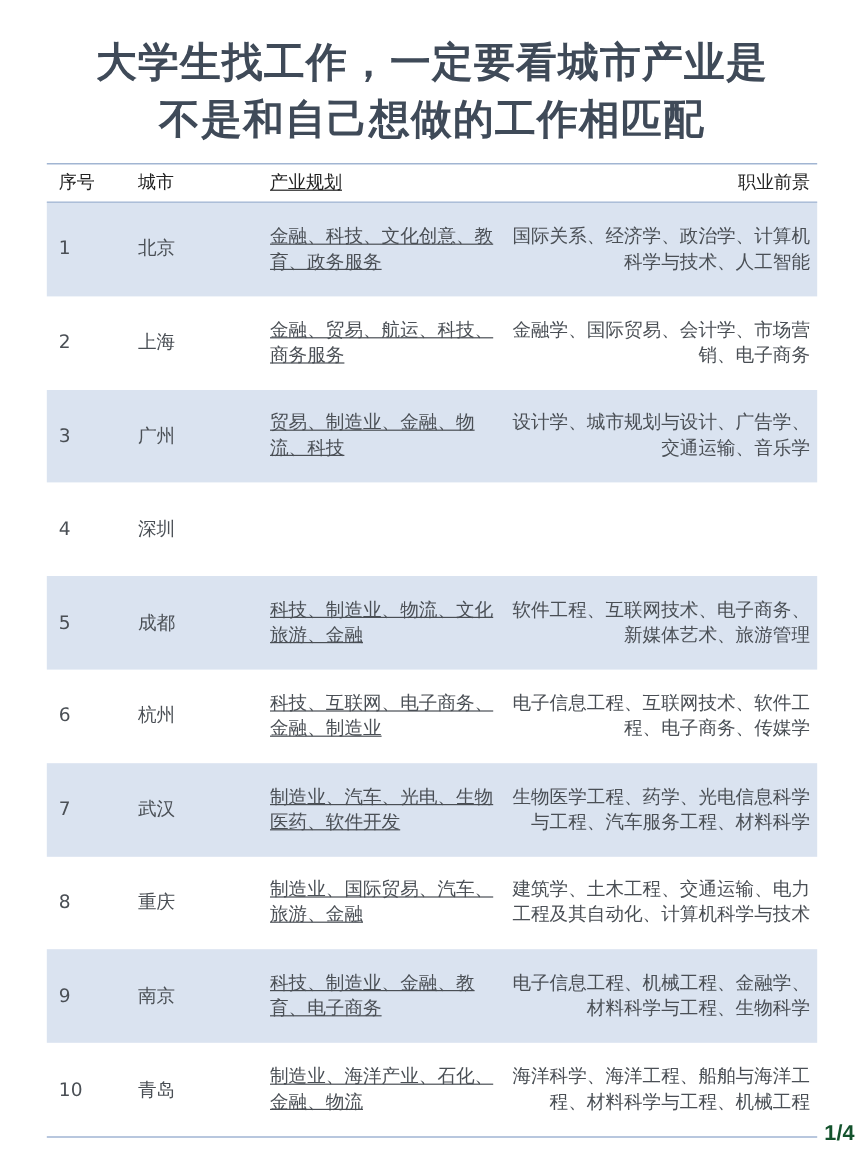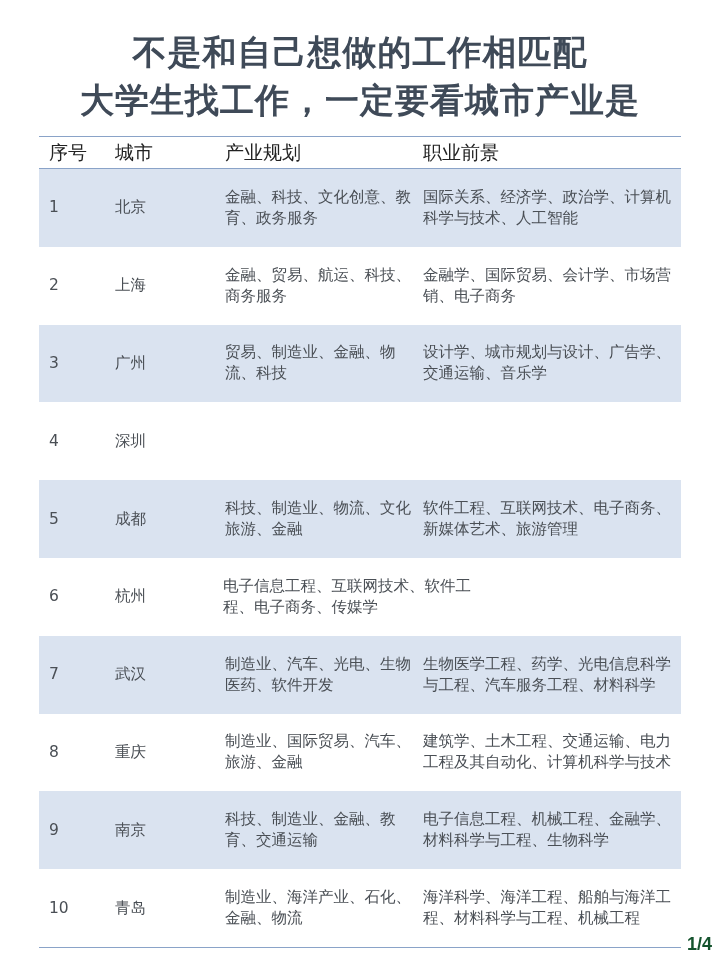--- a/index.html
+++ b/index.html
@@ -34,54 +34,54 @@
     top: 136px;
     width: 642px;
     border-top: 1.5px solid #8aa3c8;
     border-bottom: 1.5px solid #8aa3c8;
   }
   .thead {
     display: flex;
     height: 31px;
     align-items: center;
     border-bottom: 1.5px solid #8aa3c8;
-    font-size: 19px;
+    font-size: 15px;
     color: #222222;
   }
   .row {
     display: flex;
     align-items: center;
     height: 77.8px;
     font-size: 15.5px;
     line-height: 21px;
     color: #4a4f55;
   }
   .row.shaded { background: #dae3f0; }
   .c-idx  { width: 72px; padding-left: 10px; box-sizing: border-box; }
   .c-city { width: 110px; padding-left: 4px; box-sizing: border-box; }
-  .c-ind  { width: 200px; padding-left: 4px; padding-right: 8px; box-sizing: border-box; }
-  .c-car  { width: 260px; padding-left: 2px; padding-right: 6px; box-sizing: border-box; }
+  .c-ind  { width: 200px; padding-left: 4px; padding-right: 8px; box-sizing: border-box; text-decoration: underline; }
+  .c-car  { width: 260px; padding-left: 2px; padding-right: 6px; box-sizing: border-box; text-align: right; }
   .thead .c-idx { padding-left: 10px; }
   .row .c-idx { padding-left: 10px; }
   .page-num {
     position: absolute;
     right: 8px;
     top: 934px;
     font-size: 18px;
     font-weight: bold;
     color: #14532d;
     font-family: "Liberation Sans", sans-serif;
   }
 </style>
 </head>
 <body>
 
 <div class="title">
+  <div>大学生找工作，一定要看城市产业是</div>
   <div>不是和自己想做的工作相匹配</div>
-  <div>大学生找工作，一定要看城市产业是</div>
 </div>
 
 <div class="table">
   <div class="thead">
     <div class="c-idx">序号</div>
     <div class="c-city">城市</div>
     <div class="c-ind">产业规划</div>
     <div class="c-car">职业前景</div>
   </div>
 
@@ -109,38 +109,39 @@
   </div>
   <div class="row shaded">
     <div class="c-idx">5</div>
     <div class="c-city">成都</div>
     <div class="c-ind">科技、制造业、物流、文化旅游、金融</div>
     <div class="c-car">软件工程、互联网技术、电子商务、新媒体艺术、旅游管理</div>
   </div>
   <div class="row">
     <div class="c-idx">6</div>
     <div class="c-city">杭州</div>
+    <div class="c-ind">科技、互联网、电子商务、金融、制造业</div>
     <div class="c-car">电子信息工程、互联网技术、软件工程、电子商务、传媒学</div>
   </div>
   <div class="row shaded">
     <div class="c-idx">7</div>
     <div class="c-city">武汉</div>
     <div class="c-ind">制造业、汽车、光电、生物医药、软件开发</div>
     <div class="c-car">生物医学工程、药学、光电信息科学与工程、汽车服务工程、材料科学</div>
   </div>
   <div class="row">
     <div class="c-idx">8</div>
     <div class="c-city">重庆</div>
     <div class="c-ind">制造业、国际贸易、汽车、旅游、金融</div>
     <div class="c-car">建筑学、土木工程、交通运输、电力工程及其自动化、计算机科学与技术</div>
   </div>
   <div class="row shaded">
     <div class="c-idx">9</div>
     <div class="c-city">南京</div>
-    <div class="c-ind">科技、制造业、金融、教育、交通运输</div>
+    <div class="c-ind">科技、制造业、金融、教育、电子商务</div>
     <div class="c-car">电子信息工程、机械工程、金融学、材料科学与工程、生物科学</div>
   </div>
   <div class="row">
     <div class="c-idx">10</div>
     <div class="c-city">青岛</div>
     <div class="c-ind">制造业、海洋产业、石化、金融、物流</div>
     <div class="c-car">海洋科学、海洋工程、船舶与海洋工程、材料科学与工程、机械工程</div>
   </div>
 </div>
 

